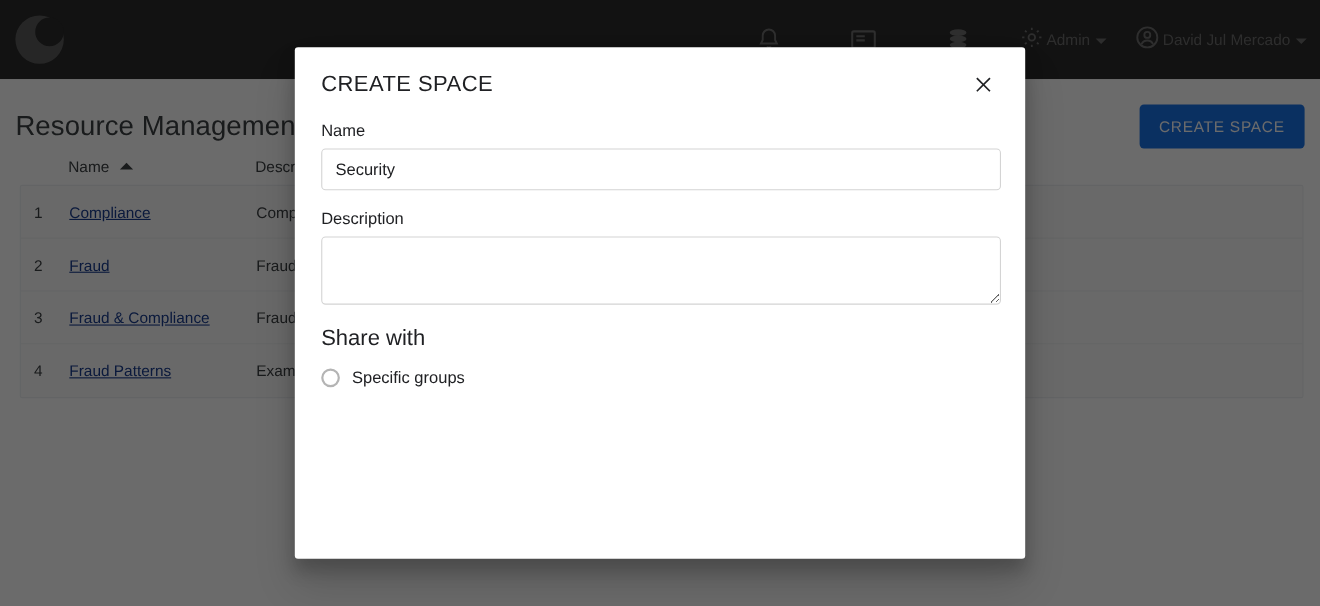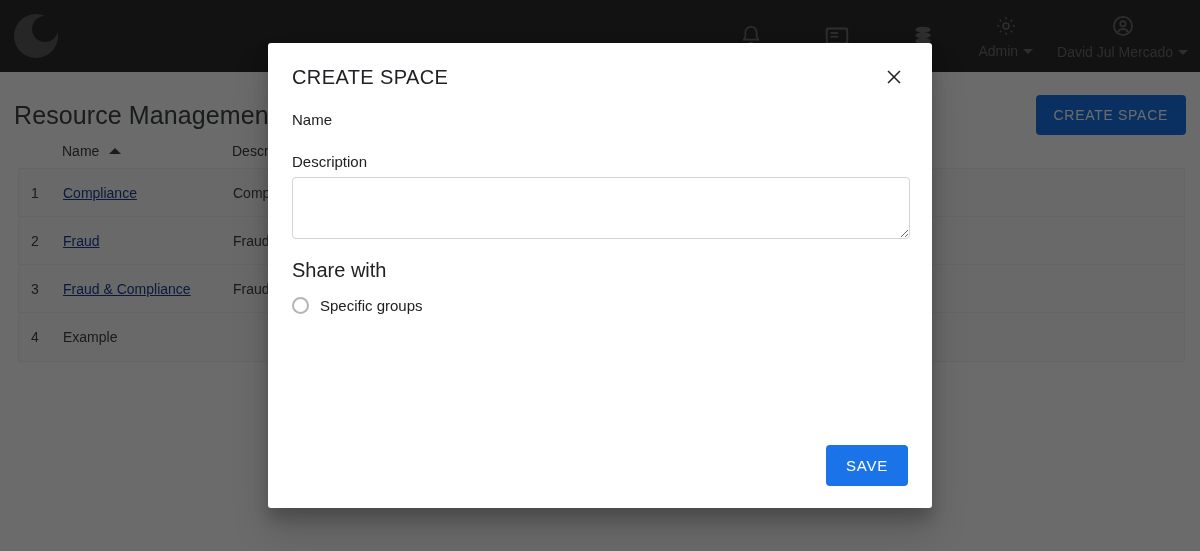--- a/index.html
+++ b/index.html
@@ -52,21 +52,20 @@
     display: flex;
     align-items: center;
     justify-content: center;
     color: #6f6f6f;
   }
   .nav-icon-btn svg { display: block; }
 
   .nav-menu {
     height: 72px;
     display: flex;
-    flex-direction: column;
     align-items: center;
     justify-content: center;
     color: #6f6f6f;
     padding: 0 12px;
     gap: 1px;
   }
   .nav-menu .nm-label {
     font-size: 14px;
     color: #6d6d6d;
     display: flex;
@@ -380,20 +379,21 @@
           <div class="td-name"><a href="#">Fraud</a></div>
           <div class="td-desc">Fraud s</div>
         </div>
         <div class="trow">
           <div class="td-idx">3</div>
           <div class="td-name"><a href="#">Fraud &amp; Compliance</a></div>
           <div class="td-desc">Fraud a</div>
         </div>
         <div class="trow">
           <div class="td-idx">4</div>
+          <div class="td-name"><a href="#">Fraud Patterns</a></div>
           <div class="td-desc">Example</div>
         </div>
       </div>
     </div>
   </div>
 
   <div class="scrim"></div>
 
   <div class="modal">
     <div class="modal-head">
@@ -401,32 +401,30 @@
       <div class="close-x">
         <svg width="22" height="22" viewBox="0 0 24 24" fill="none" stroke="currentColor" stroke-width="1.7">
           <line x1="5.5" y1="5.5" x2="18.5" y2="18.5"></line>
           <line x1="18.5" y1="5.5" x2="5.5" y2="18.5"></line>
         </svg>
       </div>
     </div>
 
     <div class="modal-body">
       <div class="field-label">Name</div>
+      <input class="text-input" type="text" value="Security" style="">
 
       <div class="gap-a"></div>
 
       <div class="field-label">Description</div>
       <textarea class="textarea" placeholder="" style=""></textarea>
 
       <div class="share-label">Share with</div>
 
       <div class="radio-row">
         <span class="radio"></span>
         <span class="radio-text">Specific groups</span>
       </div>
     </div>
 
-    <div class="modal-foot">
-      <button class="save-btn">SAVE</button>
-    </div>
   </div>
 
 </div>
 
 </body></html>

